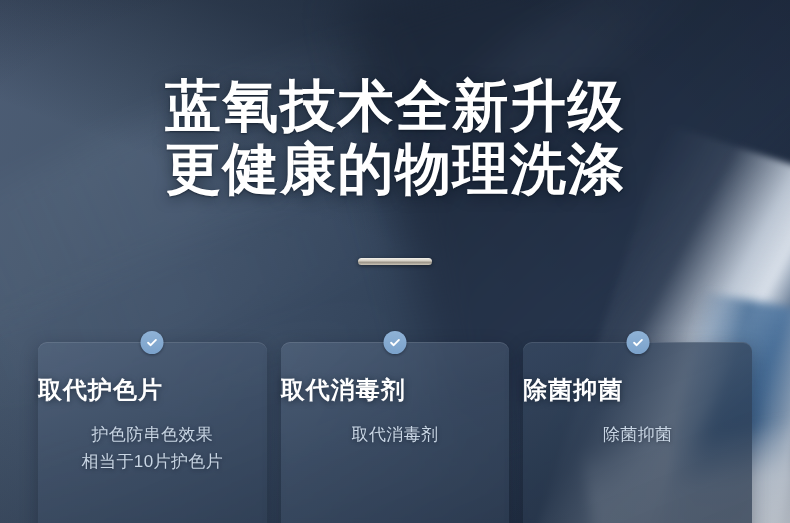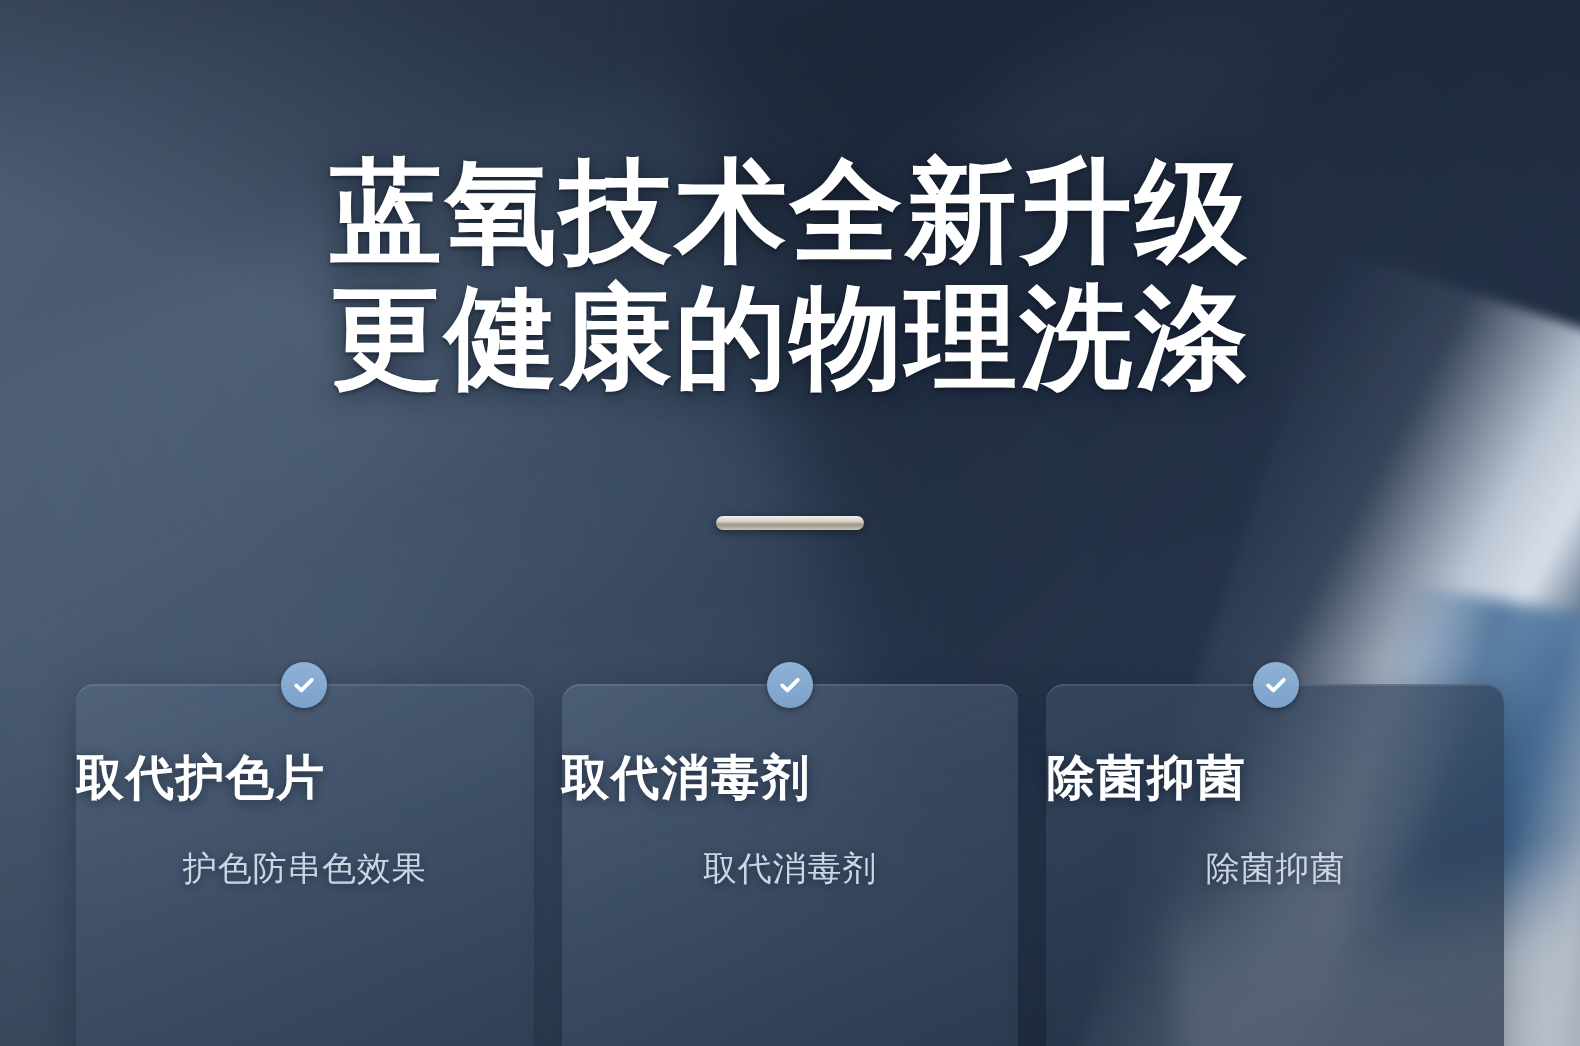--- a/index.html
+++ b/index.html
@@ -212,20 +212,21 @@
 
     <div class="card c1">
       <div class="check">
         <svg width="13" height="13" viewBox="0 0 13 13" aria-hidden="true">
           <path d="M2.6 6.7 L5.2 9.2 L10.4 3.9" fill="none" stroke="#ffffff" stroke-width="1.9" stroke-linecap="round" stroke-linejoin="round"></path>
         </svg>
       </div>
       <div class="card-title">取代护色片</div>
       <div class="card-sub">
         <span>护色防串色效果</span>
+        <span>相当于10片护色片</span>
       </div>
     </div>
 
     <div class="card c2">
       <div class="check">
         <svg width="13" height="13" viewBox="0 0 13 13" aria-hidden="true">
           <path d="M2.6 6.7 L5.2 9.2 L10.4 3.9" fill="none" stroke="#ffffff" stroke-width="1.9" stroke-linecap="round" stroke-linejoin="round"></path>
         </svg>
       </div>
       <div class="card-title">取代消毒剂</div>

